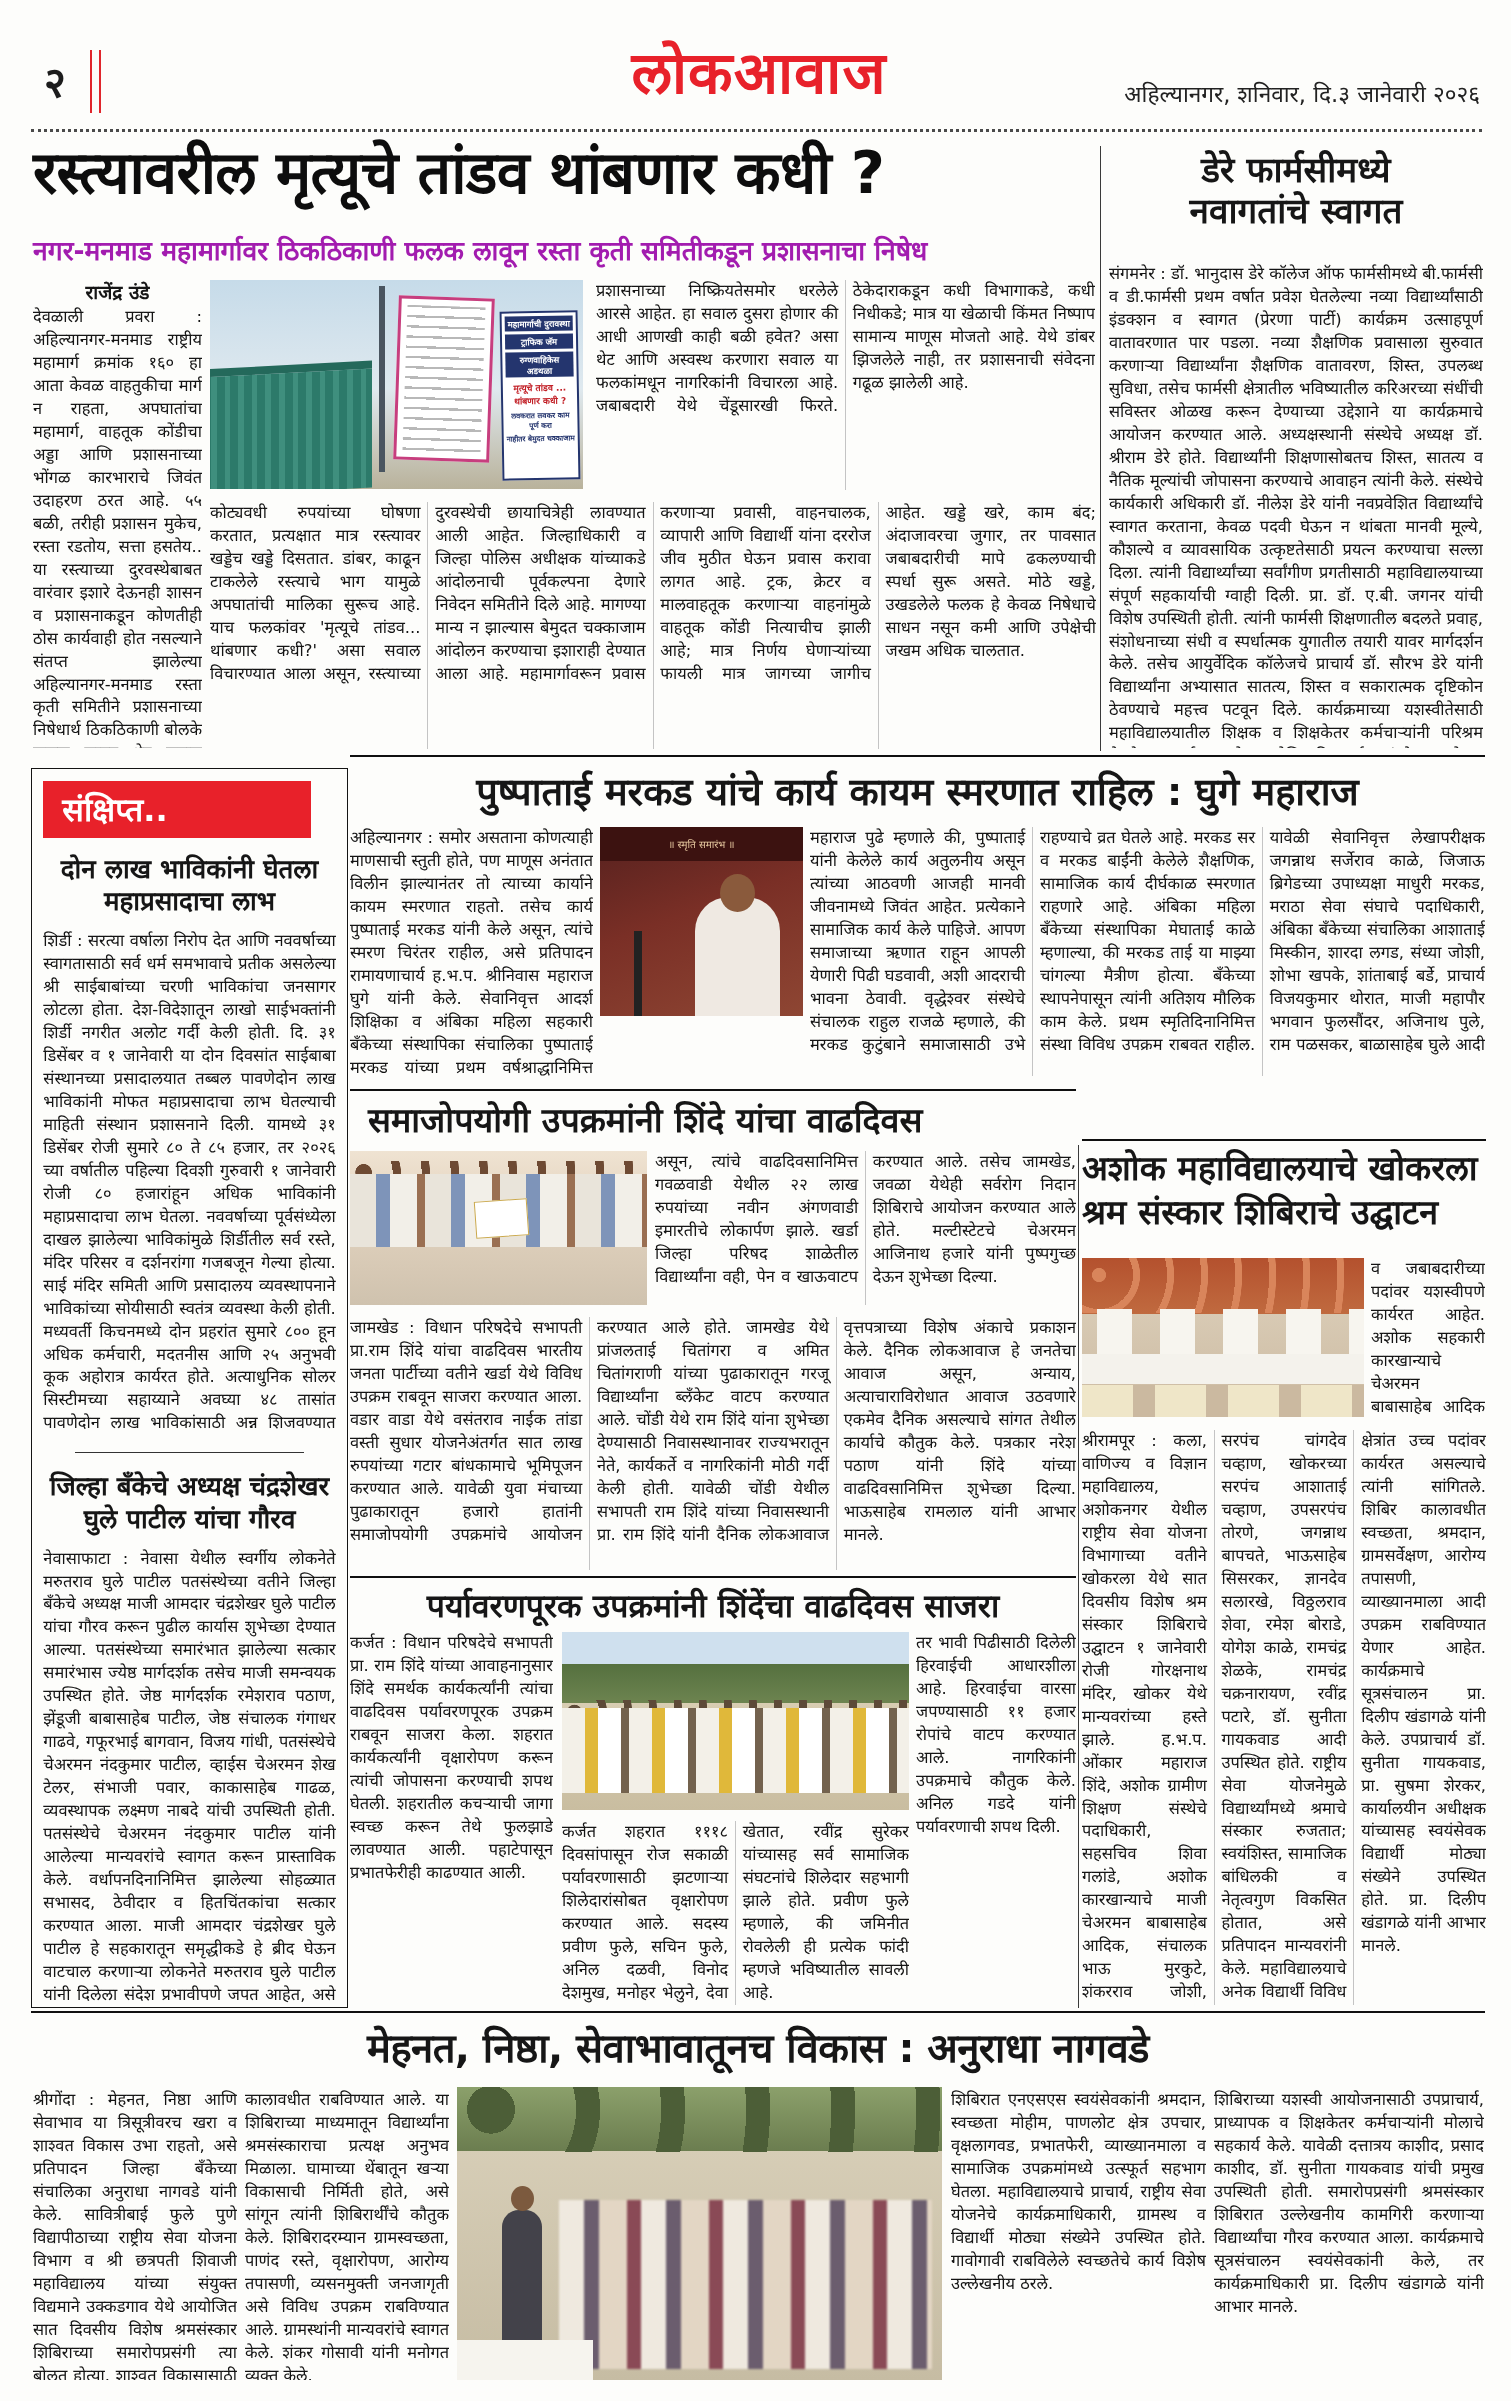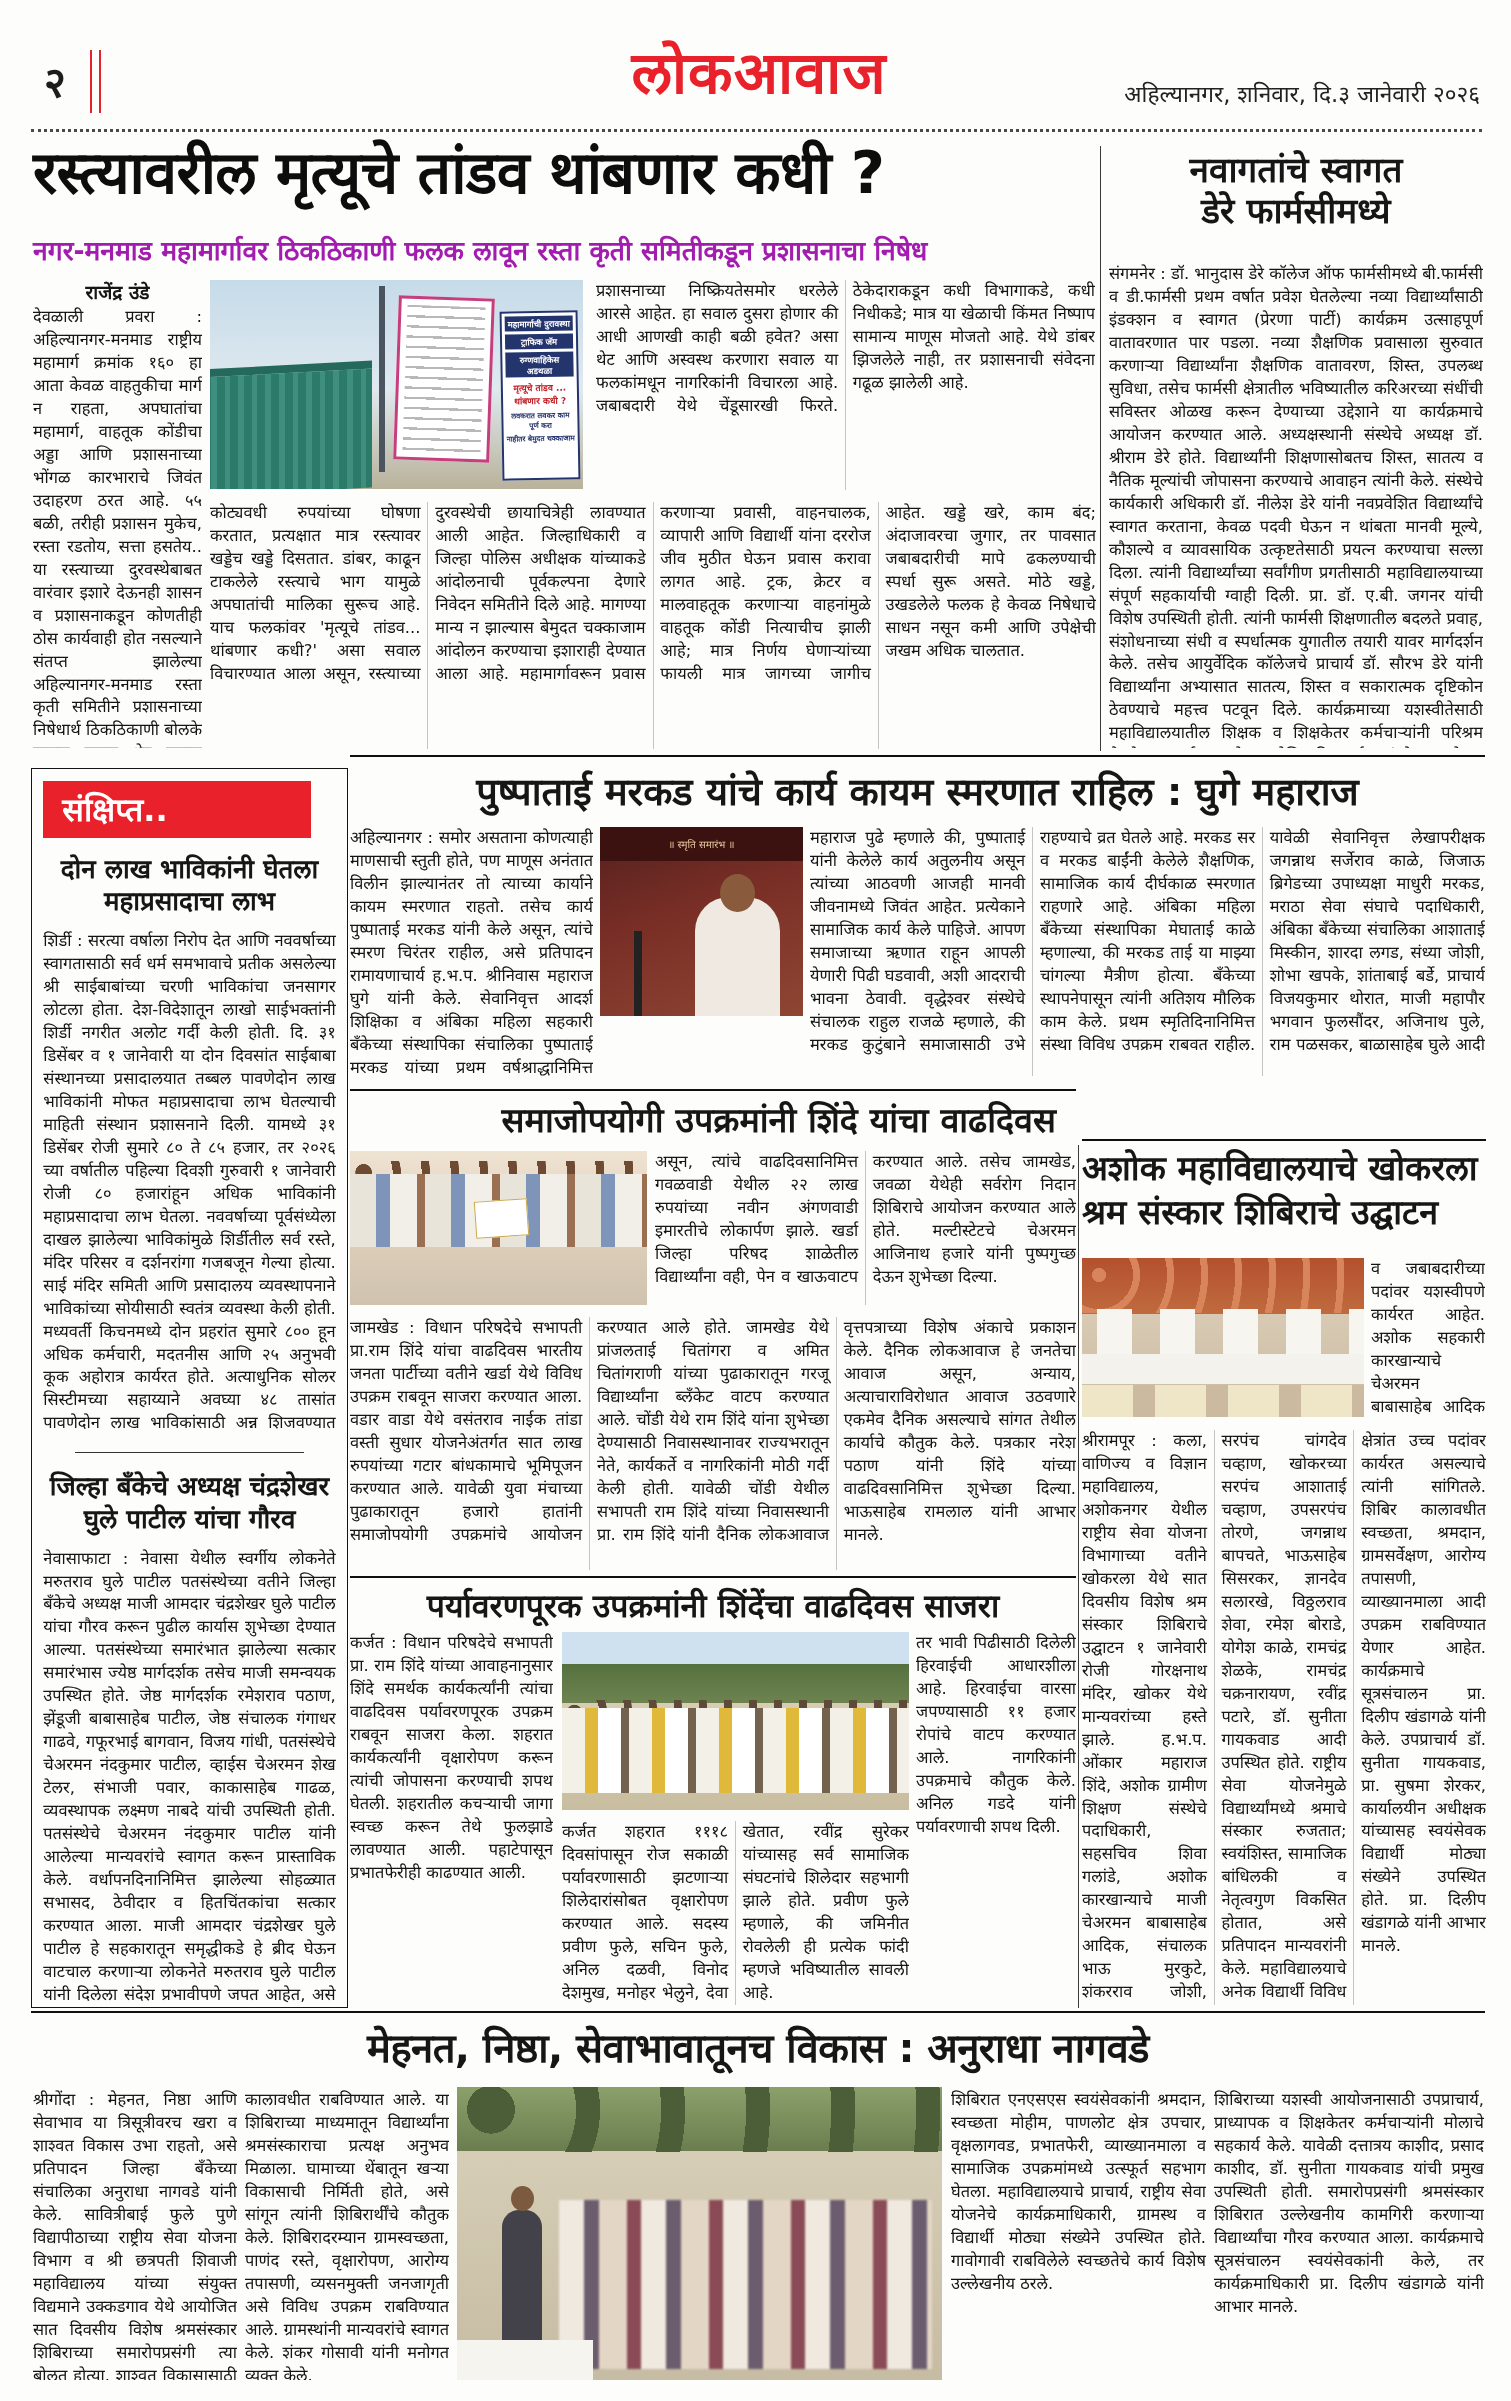--- a/index.html
+++ b/index.html
@@ -58,21 +58,21 @@
   .pushpa-banner{position:absolute;left:0;top:0;width:100%;height:34px;background:#3c1210;
                  color:#e8c9a0;font-size:10px;display:flex;align-items:center;justify-content:center;}
   
   .sidebar{position:absolute;left:31px;top:768px;width:317px;height:1240px;border:1.7px solid #141414;
            box-sizing:border-box;padding:12.4px 11.3px;overflow:hidden;}
   .sankshipt-label{width:249px;background:#e8212a;color:#fff;font-size:32px;font-weight:800;
                    padding:5.6px 0 8px 19px;margin-bottom:14.7px;}
   .side-title{font-size:26px;font-weight:800;text-align:center;line-height:1.25;margin:5.6px 0 12.4px;}
   .side-sep{width:78%;height:1.1px;background:#333;margin:17px auto;}
   
-  .shinde-head{position:absolute;left:330px;top:1096px;width:726px;text-align:right;
+  .shinde-head{position:absolute;left:368px;top:1096px;width:726px;text-align:left;
                font-size:34px;font-weight:700;font-family:"DejaVu Serif",serif;}
   .shinde-photo{left:350px;top:1151px;width:297px;height:154px;
       background:linear-gradient(#efe3d2 0%,#e6d6c2 30%,#cfc2ae 100%);}
   .crowd{position:absolute;left:0;top:22.6px;width:100%;height:73px;
          background:repeating-linear-gradient(90deg,#e9e4da 0 26px,#7e94b9 26px 40px,#f2efe8 40px 67px,#9a6f52 67px 75px);
          filter:blur(0.6px);}
   .heads-row{position:absolute;left:0;top:10.2px;width:100%;height:22.6px;
          background:repeating-radial-gradient(circle at 13.6px 11.3px,#6e4a33 0 8px,transparent 8.5px 29px);}
   .cert{position:absolute;left:42%;top:49px;width:51px;height:35px;background:#fff;border:1.1px solid #caa84c;transform:rotate(-4deg);}
   
@@ -143,22 +143,22 @@
       <div class="sign-navy">नाहीतर बेमुदत चक्काजाम</div>
     </div>
   </div>
 
   <div class="body-txt cols2 abs" style="left:596px;top:280px;width:499px;height:210px;">प्रशासनाच्या निष्क्रियतेसमोर धरलेले आरसे आहेत. हा सवाल दुसरा होणार की आधी आणखी काही बळी हवेत? असा थेट आणि अस्वस्थ करणारा सवाल या फलकांमधून नागरिकांनी विचारला आहे. जबाबदारी येथे चेंडूसारखी फिरते. ठेकेदाराकडून कधी विभागाकडे, कधी निधीकडे; मात्र या खेळाची किंमत निष्पाप सामान्य माणूस मोजतो आहे. येथे डांबर झिजलेले नाही, तर प्रशासनाची संवेदना गढूळ झालेली आहे.</div>
   <div class="body-txt cols4 abs" style="left:210px;top:502px;width:886px;height:247px;">कोट्यवधी रुपयांच्या घोषणा करतात, प्रत्यक्षात मात्र रस्त्यावर खड्डेच खड्डे दिसतात. डांबर, काढून टाकलेले रस्त्याचे भाग यामुळे अपघातांची मालिका सुरूच आहे. याच फलकांवर 'मृत्यूचे तांडव... थांबणार कधी?' असा सवाल विचारण्यात आला असून, रस्त्याच्या दुरवस्थेची छायाचित्रेही लावण्यात आली आहेत. जिल्हाधिकारी व जिल्हा पोलिस अधीक्षक यांच्याकडे आंदोलनाची पूर्वकल्पना देणारे निवेदन समितीने दिले आहे. मागण्या मान्य न झाल्यास बेमुदत चक्काजाम आंदोलन करण्याचा इशाराही देण्यात आला आहे. महामार्गावरून प्रवास करणाऱ्या प्रवासी, वाहनचालक, व्यापारी आणि विद्यार्थी यांना दररोज जीव मुठीत घेऊन प्रवास करावा लागत आहे. ट्रक, क्रेटर व मालवाहतूक करणाऱ्या वाहनांमुळे वाहतूक कोंडी नित्याचीच झाली आहे; मात्र निर्णय घेणाऱ्यांच्या फायली मात्र जागच्या जागीच आहेत. खड्डे खरे, काम बंद; अंदाजावरचा जुगार, तर पावसात जबाबदारीची मापे ढकलण्याची स्पर्धा सुरू असते. मोठे खड्डे, उखडलेले फलक हे केवळ निषेधाचे साधन नसून कमी आणि उपेक्षेची जखम अधिक चालतात.</div>
 
   <div class="v-rule" style="left:1100px;top:146px;height:605px;"></div>
 
   <div class="dere-head">
+    <div>डेरे फार्मसीमध्ये</div>
     <div>नवागतांचे स्वागत</div>
-    <div>डेरे फार्मसीमध्ये</div>
   </div>
   <div class="body-txt abs" style="left:1109px;top:263px;width:374px;height:485px;">संगमनेर : डॉ. भानुदास डेरे कॉलेज ऑफ फार्मसीमध्ये बी.फार्मसी व डी.फार्मसी प्रथम वर्षात प्रवेश घेतलेल्या नव्या विद्यार्थ्यांसाठी इंडक्शन व स्वागत (प्रेरणा पार्टी) कार्यक्रम उत्साहपूर्ण वातावरणात पार पडला. नव्या शैक्षणिक प्रवासाला सुरुवात करणाऱ्या विद्यार्थ्यांना शैक्षणिक वातावरण, शिस्त, उपलब्ध सुविधा, तसेच फार्मसी क्षेत्रातील भविष्यातील करिअरच्या संधींची सविस्तर ओळख करून देण्याच्या उद्देशाने या कार्यक्रमाचे आयोजन करण्यात आले. अध्यक्षस्थानी संस्थेचे अध्यक्ष डॉ. श्रीराम डेरे होते. विद्यार्थ्यांनी शिक्षणासोबतच शिस्त, सातत्य व नैतिक मूल्यांची जोपासना करण्याचे आवाहन त्यांनी केले. संस्थेचे कार्यकारी अधिकारी डॉ. नीलेश डेरे यांनी नवप्रवेशित विद्यार्थ्यांचे स्वागत करताना, केवळ पदवी घेऊन न थांबता मानवी मूल्ये, कौशल्ये व व्यावसायिक उत्कृष्टतेसाठी प्रयत्न करण्याचा सल्ला दिला. त्यांनी विद्यार्थ्यांच्या सर्वांगीण प्रगतीसाठी महाविद्यालयाच्या संपूर्ण सहकार्याची ग्वाही दिली. प्रा. डॉ. ए.बी. जगनर यांची विशेष उपस्थिती होती. त्यांनी फार्मसी शिक्षणातील बदलते प्रवाह, संशोधनाच्या संधी व स्पर्धात्मक युगातील तयारी यावर मार्गदर्शन केले. तसेच आयुर्वेदिक कॉलेजचे प्राचार्य डॉ. सौरभ डेरे यांनी विद्यार्थ्यांना अभ्यासात सातत्य, शिस्त व सकारात्मक दृष्टिकोन ठेवण्याचे महत्त्व पटवून दिले. कार्यक्रमाच्या यशस्वीतेसाठी महाविद्यालयातील शिक्षक व शिक्षकेतर कर्मचाऱ्यांनी परिश्रम घेतले. या कार्यक्रमामुळे नवप्रवेशित विद्यार्थ्यांचा संकोच दूर होऊन महाविद्यालयीन जीवनाशी त्यांचे आपुलकीचे नाते निर्माण झाल्याचे चित्र दिसून आले.</div>
 
   <div class="h-rule" style="left:350px;top:755px;width:1135px;"></div>
   <div class="pushpa-head">पुष्पाताई मरकड यांचे कार्य कायम स्मरणात राहिल : घुगे महाराज</div>
   <div class="body-txt abs" style="left:350px;top:827px;width:243px;height:249px;">अहिल्यानगर : समोर असताना कोणत्याही माणसाची स्तुती होते, पण माणूस अनंतात विलीन झाल्यानंतर तो त्याच्या कार्याने कायम स्मरणात राहतो. तसेच कार्य पुष्पाताई मरकड यांनी केले असून, त्यांचे स्मरण चिरंतर राहील, असे प्रतिपादन रामायणाचार्य ह.भ.प. श्रीनिवास महाराज घुगे यांनी केले. सेवानिवृत्त आदर्श शिक्षिका व अंबिका महिला सहकारी बँकेच्या संस्थापिका संचालिका पुष्पाताई मरकड यांच्या प्रथम वर्षश्राद्धानिमित्त आयोजित कार्यक्रमात ते बोलत होते.</div>
   <div class="photo pushpa-photo">
     <div class="pushpa-banner">॥ स्मृति समारंभ ॥</div>
     <div class="pushpa-mic"></div>
     <div class="pushpa-man"></div>

